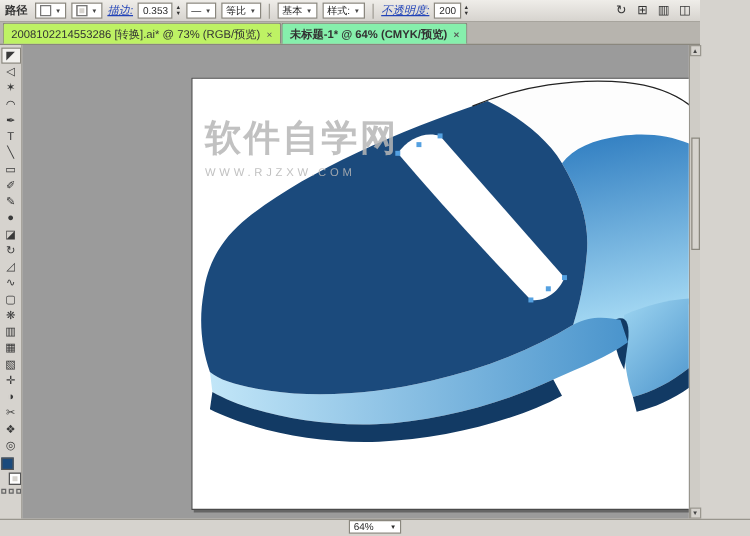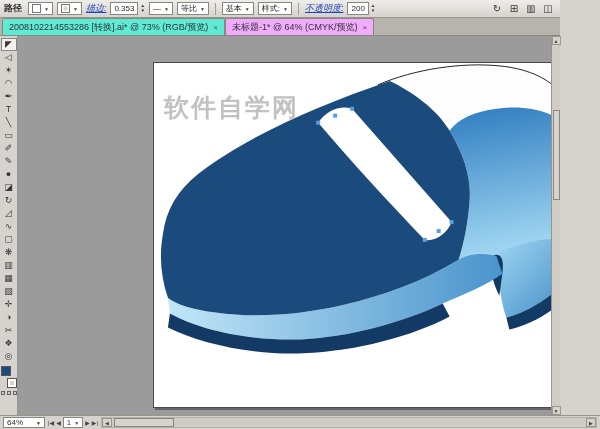--- a/index.html
+++ b/index.html
@@ -31,23 +31,23 @@
   .link-label{ color:var(--color-link-blue,#2143b8); text-decoration:underline;font-style:italic; }
   .sep{ width:1px; height:12px; background:#a19e96; margin:0 2px; }
   .ob-icons{ margin-left:auto; display:flex; gap:1px; }
   .iconbtn{ width:16px; height:15px; display:flex; align-items:center; justify-content:center;
     font-size:10px; color:#333; }
 
   
   .tab-bar{ height:18px; background:#b7b4ae; display:flex; align-items:flex-end;
     padding-left:2px; border-bottom:1px solid #8a877e; }
   .tab{ height:17px; display:flex; align-items:center; gap:5px; padding:0 6px;
-    background:#5eead4; border:1px solid #8a877e; border-bottom:none;
+    background:#bef264; border:1px solid #8a877e; border-bottom:none;
     border-radius:2px 2px 0 0; white-space:nowrap; color:#333; }
-  .tab.active{ background:#f0abfc; }
+  .tab.active{ background:#86efac;font-weight:bold; }
   .tab-close{ font-size:8px; color:#555; }
 
   
   .main{ position:absolute; top:36px; left:0; right:0; bottom:14px; display:flex; }
 
   .toolbox{ width:18px; background:var(--color-chrome,#d6d3ce); border-right:1px solid #98958d;
     display:flex; flex-direction:column; align-items:center; padding-top:2px; overflow:hidden; }
   .tool{ width:16px; height:13px; display:flex; align-items:center; justify-content:center;
     font-size:9px; line-height:1; color:#3a3a3a; }
   .tool.selected{ background:#f2f1ee; border:1px solid #8a877e; }
@@ -58,35 +58,35 @@
     background:#d6d3ce; border:1px solid #555; box-shadow:inset 0 0 0 2px #fff; }
   .modes{ display:flex; gap:2px; margin-top:3px; }
   .mode{ width:4px; height:4px; border:1px solid #666; background:#cfccc6; }
 
   .canvas{ position:relative; flex:1; background:var(--color-canvas-bg,#9b9b9b); overflow:hidden; }
   .artboard{ position:absolute; left:135px; top:26px; width:425px; height:346px;
     background:#fff; border:1px solid #4a4a4a; box-shadow:2px 2px 0 rgba(0,0,0,.35); }
   .artboard svg{ position:absolute; left:0; top:0; width:100%; height:100%; }
   .watermark{ position:absolute; left:10px; top:28px; z-index:2;
     color:rgba(182,182,182,.85); pointer-events:none; }
-  .watermark .l1{ font-size:25px; font-weight:bold; letter-spacing:2px; }
+  .watermark .l1{ font-size:29px; font-weight:bold; letter-spacing:2px; }
   .watermark .l2{ font-size:9px; letter-spacing:3px; margin-top:2px; }
 
   .vscroll{ width:9px; background:#cfccc6; border-left:1px solid #98958d;
     display:flex; flex-direction:column; align-items:center; }
   .sbtn{ width:9px; height:9px; font-size:5px; display:flex; align-items:center; justify-content:center;
     color:#444; background:#d6d3ce; border:1px solid #9a978f; flex:none; }
   .vtrack{ flex:1; width:9px; position:relative; }
   .vthumb{ position:absolute; left:1px; top:18%; width:7px; height:90px;
     background:#d6d3ce; border:1px solid #8a877e; }
 
   
   .status-bar{ position:absolute; left:0; bottom:0; width:600px; height:14px;
     background:var(--color-chrome,#d6d3ce); border-top:1px solid #98958d;
-    display:flex; align-items:center; gap:3px; padding:0 3px; font-size:8px; }
+    display:flex; align-items:center; gap:3px; padding:0 3px; font-size:8px;flex-direction:column; }
   .zoom-combo{ display:inline-flex; align-items:center; gap:4px; height:11px;
     background:#fff; border:1px solid #8a877e; padding:0 3px; width:42px; }
   .zoom-combo .dd{ font-size:5px; margin-left:auto; }
   .navgroup{ display:inline-flex; align-items:center; gap:2px; color:#444; }
   .navgroup .nbtn{ font-size:6px; }
   .artnum{ display:inline-flex; align-items:center; gap:3px; height:11px; background:#fff;
     border:1px solid #8a877e; padding:0 3px; }
   .artnum .dd{ font-size:5px; }
   .msgbox{ width:228px; height:11px; display:flex; align-items:center; justify-content:center;
     border:1px solid; border-color:#8a877e #f4f3f0 #f4f3f0 #8a877e; color:#222; }
@@ -236,20 +236,21 @@
             <rect x="163" y="58" width="4" height="4"></rect>
             <rect x="197" y="44" width="4" height="4"></rect>
             <rect x="180" y="51" width="4" height="4"></rect>
             <rect x="297" y="158" width="4" height="4"></rect>
             <rect x="270" y="176" width="4" height="4"></rect>
             <rect x="284" y="167" width="4" height="4"></rect>
           </g>
         </svg>
         <div class="watermark">
           <div class="l1">软件自学网</div>
+          <div class="l2">WWW.RJZXW.COM</div>
         </div>
       </div>
     </div>
 
     <div class="vscroll">
       <span class="sbtn">▲</span>
       <span class="vtrack">
         <span class="vthumb"></span>
       </span>
       <span class="sbtn">▼</span>

